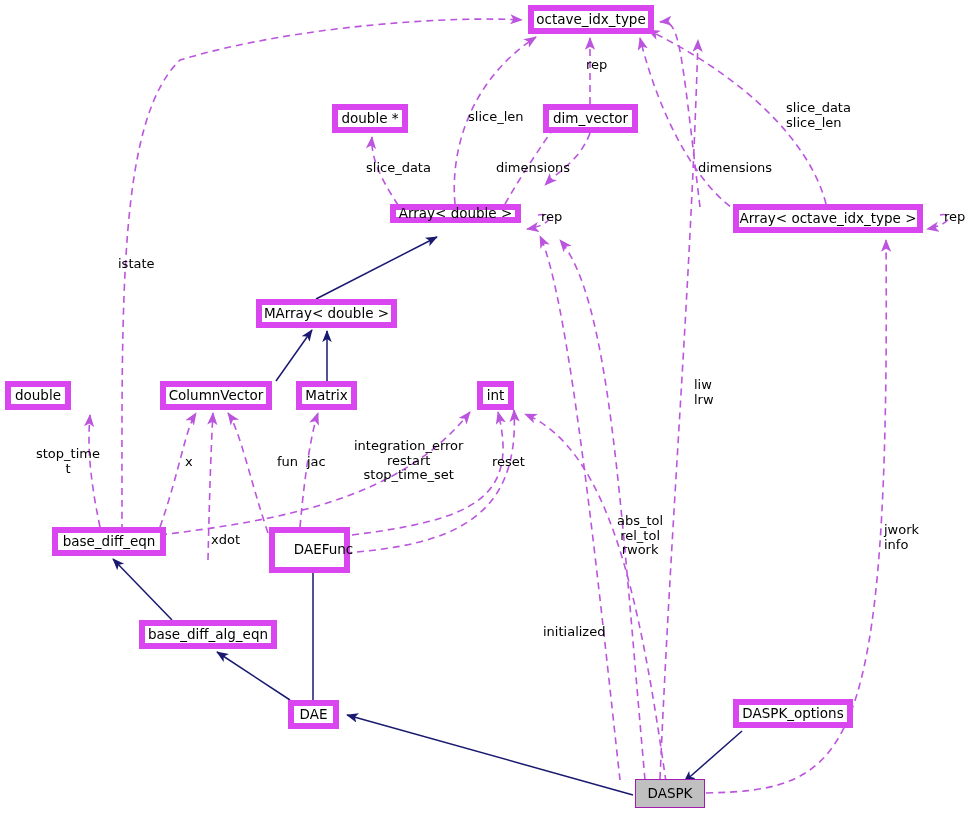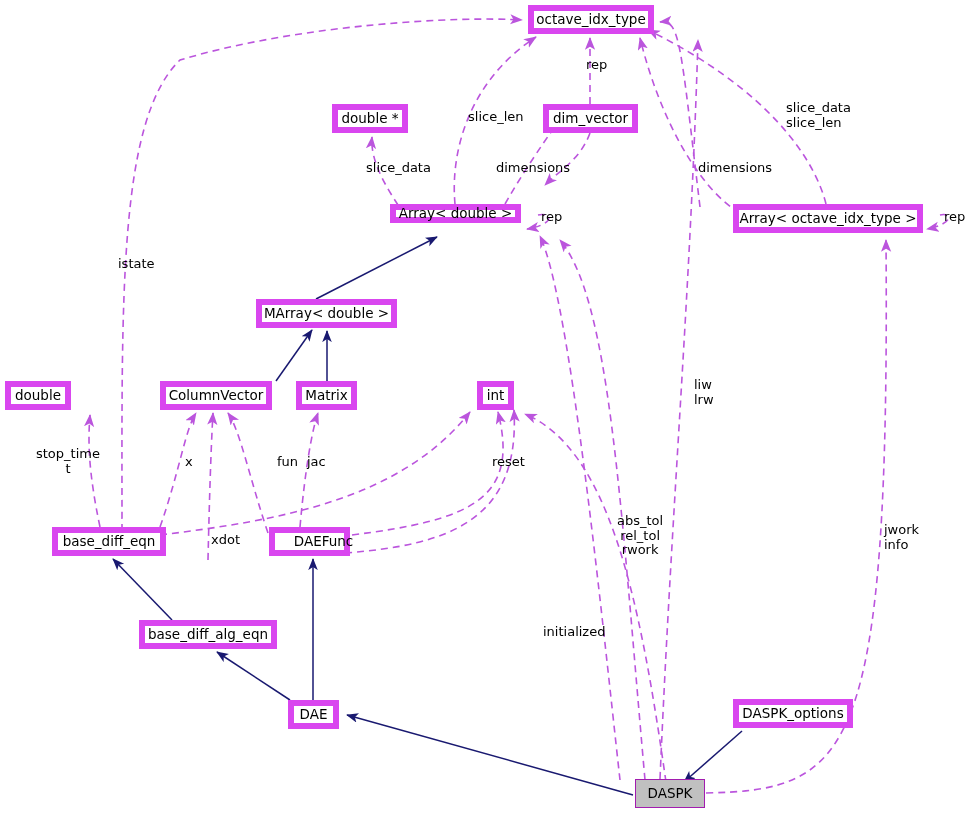--- a/index.html
+++ b/index.html
@@ -73,21 +73,21 @@
     <div class="node" style="left: 332px; top: 104px; width: 76px; height: 29px;">double *</div>
     <div class="node" style="left: 543px; top: 104px; width: 95px; height: 29px;">dim_vector</div>
     <div class="node" style="left: 390px; top: 204px; width: 131px; height: 19px;">Array&lt; double &gt;</div>
     <div class="node" style="left: 733px; top: 204px; width: 190px; height: 29px;">Array&lt; octave_idx_type &gt;</div>
     <div class="node" style="left: 256px; top: 299px; width: 141px; height: 29px;">MArray&lt; double &gt;</div>
     <div class="node" style="left: 5px; top: 381px; width: 66px; height: 29px;">double</div>
     <div class="node" style="left: 160px; top: 381px; width: 112px; height: 29px;">ColumnVector</div>
     <div class="node" style="left: 296px; top: 381px; width: 61px; height: 29px;">Matrix</div>
     <div class="node" style="left: 477px; top: 381px; width: 37px; height: 29px;">int</div>
     <div class="node" style="left: 52px; top: 527px; width: 114px; height: 29px;">base_diff_eqn</div>
-    <div class="node" style="left: 269px; top: 527px; width: 81px; height: 29px; padding-left: 28px;">DAEFunc</div>
+    <div class="node" style="left: 269px; top: 527px; width: 81px; height: 46px; padding-left: 28px;">DAEFunc</div>
     <div class="node" style="left: 139px; top: 620px; width: 138px; height: 29px;">base_diff_alg_eqn</div>
     <div class="node" style="left: 288px; top: 700px; width: 51px; height: 29px;">DAE</div>
     <div class="node" style="left: 733px; top: 699px; width: 120px; height: 29px;">DASPK_options</div>
     <div class="node filled thick" style="left: 635px; top: 779px; width: 70px; height: 29px;">DASPK</div>
     <div class="elabel l" style="left: 586px; top: 58px;">rep</div>
     <div class="elabel l" style="left: 468px; top: 110px;">slice_len</div>
     <div class="elabel l" style="left: 366px; top: 161px;">slice_data</div>
     <div class="elabel l" style="left: 496px; top: 161px;">dimensions</div>
     <div class="elabel l" style="left: 786px; top: 101px;">slice_data
 slice_len</div>
@@ -95,20 +95,23 @@
     <div class="elabel l" style="left: 541px; top: 210px;">rep</div>
     <div class="elabel l" style="left: 944px; top: 210px;">rep</div>
     <div class="elabel l" style="left: 118px; top: 257px;">istate</div>
     <div class="elabel l" style="left: 694px; top: 378px;">liw
 lrw</div>
     <div class="elabel" style="left: 36px; top: 447px;">stop_time
 t</div>
     <div class="elabel l" style="left: 185px; top: 455px;">x</div>
     <div class="elabel l" style="left: 277px; top: 455px;">fun</div>
     <div class="elabel l" style="left: 307px; top: 455px;">jac</div>
+    <div class="elabel" style="left: 354px; top: 439px;">integration_error
+restart
+stop_time_set</div>
     <div class="elabel l" style="left: 492px; top: 455px;">reset</div>
     <div class="elabel" style="left: 617px; top: 514px;">abs_tol
 rel_tol
 rwork</div>
     <div class="elabel l" style="left: 211px; top: 533px;">xdot</div>
     <div class="elabel l" style="left: 884px; top: 523px;">jwork
 info</div>
     <div class="elabel l" style="left: 543px; top: 625px;">initialized</div>
   </div>
 

